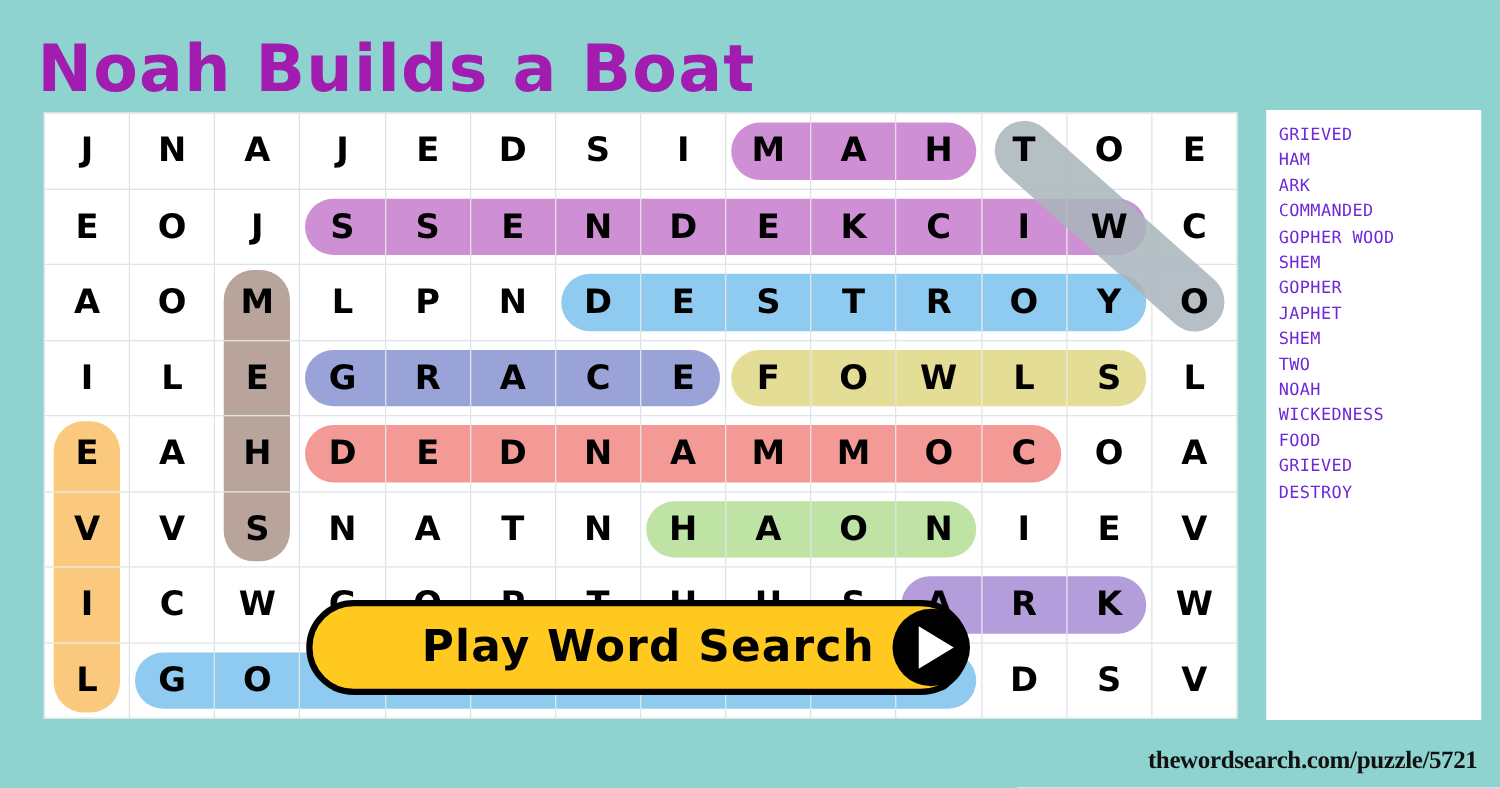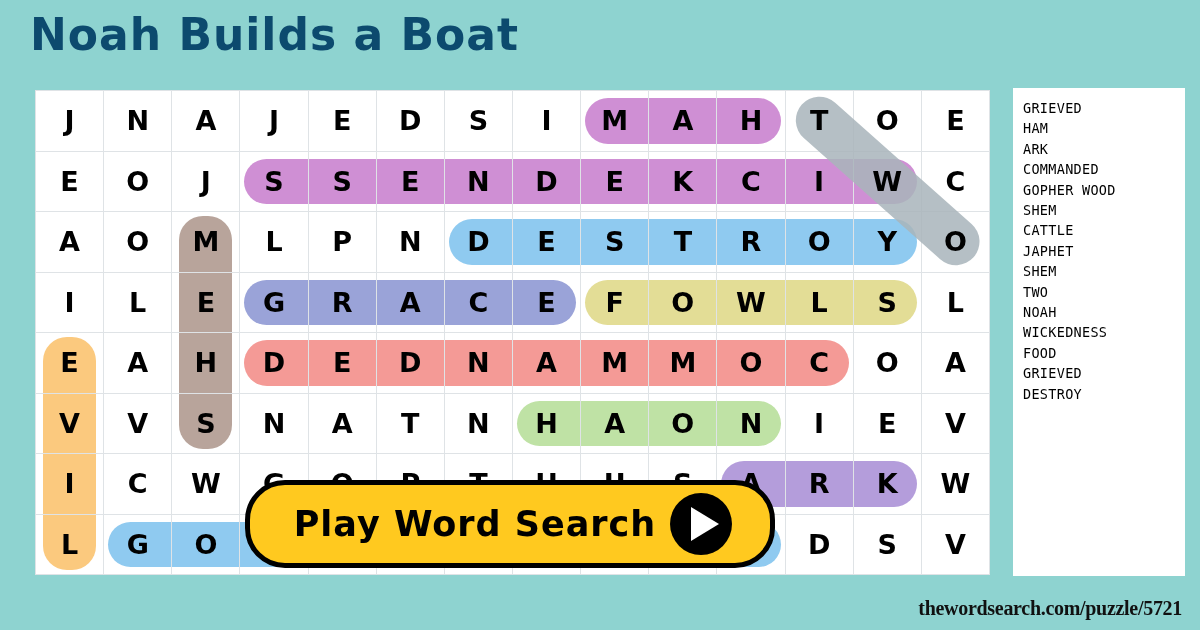--- a/index.html
+++ b/index.html
@@ -4,23 +4,23 @@
 <style>
   html,body{margin:0;padding:0;}
   body{
     width:1200px;height:630px;
     background:#8ed3d0;
     font-family:"DejaVu Sans Mono", monospace;
     overflow:hidden;
     position:relative;
   }
   #page-title{
-    position:absolute;left:30px;top:9px;
+    position:absolute;left:30px;top:26px;
     font-family:"DejaVu Sans", sans-serif;
-    font-size:44px;font-weight:bold;color:#0c4a6e;
+    font-size:52px;font-weight:bold;color:#a21caf;
     letter-spacing:1px;
   }
   #puzzle-area{
     position:absolute;left:35px;top:90px;
     width:955px;height:485px;
   }
   table#grid{
     border-collapse:collapse;
     width:955px;height:485px;
     background:#ffffff;
@@ -53,33 +53,33 @@
   }
   #wordlist{
     position:absolute;left:1013px;top:88px;
     width:172px;height:488px;
     background:#ffffff;
     box-sizing:border-box;
     padding:10px 0 0 10px;
   }
   #wordlist .w{
     font-family:"DejaVu Sans Mono", monospace;
-    font-size:13.5px;color:#000000;
+    font-size:13.5px;color:#6d28d9;
     line-height:20.4px;white-space:nowrap;
     letter-spacing:0.3px;
   }
   #play-button{
     position:absolute;
     left:245px;top:480px;
-    width:530px;height:88px;
+    width:530px;height:76px;
     background:#ffc91f;
     border:5px solid #000;
     border-radius:40px;
     box-sizing:border-box;
-    display:flex;align-items:center;justify-content:center;
+    display:flex;align-items:center;justify-content:flex-end;
     z-index:20;cursor:pointer;
   }
   #play-label{
     font-family:"DejaVu Sans", sans-serif;
     font-size:35px;font-weight:bold;color:#000;
     letter-spacing:1px;margin-right:14px;
   }
   #play-circle{
     width:62px;height:62px;border-radius:50%;
     background:#000;display:flex;align-items:center;justify-content:center;
@@ -242,21 +242,21 @@
     </svg>
 </div>
 
 <div id="wordlist">
     <div class="w">GRIEVED</div>
     <div class="w">HAM</div>
     <div class="w">ARK</div>
     <div class="w">COMMANDED</div>
     <div class="w">GOPHER WOOD</div>
     <div class="w">SHEM</div>
-    <div class="w">CATTLE</div>
+    <div class="w">GOPHER</div>
     <div class="w">JAPHET</div>
     <div class="w">SHEM</div>
     <div class="w">TWO</div>
     <div class="w">NOAH</div>
     <div class="w">WICKEDNESS</div>
     <div class="w">FOOD</div>
     <div class="w">GRIEVED</div>
     <div class="w">DESTROY</div>
   </div>
 

